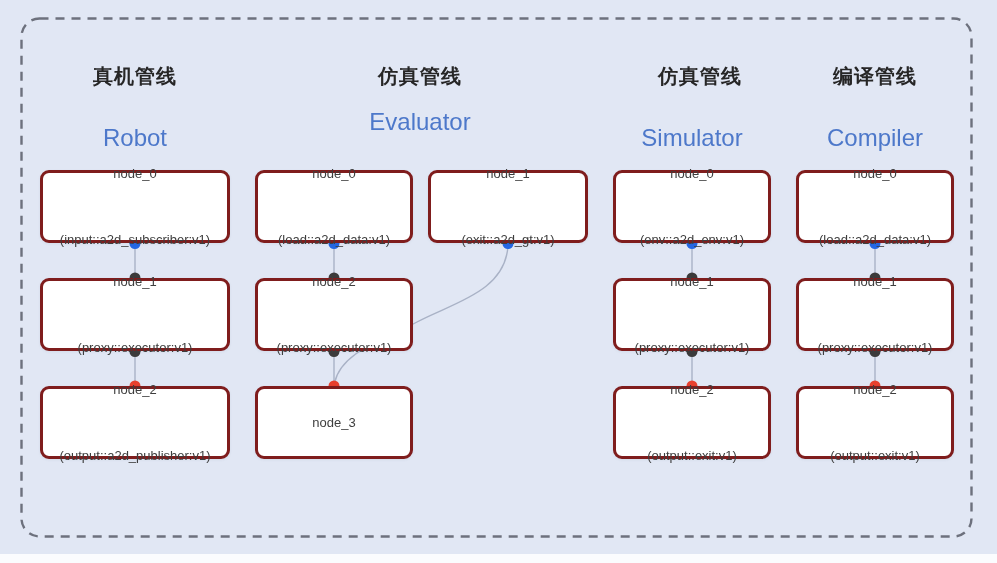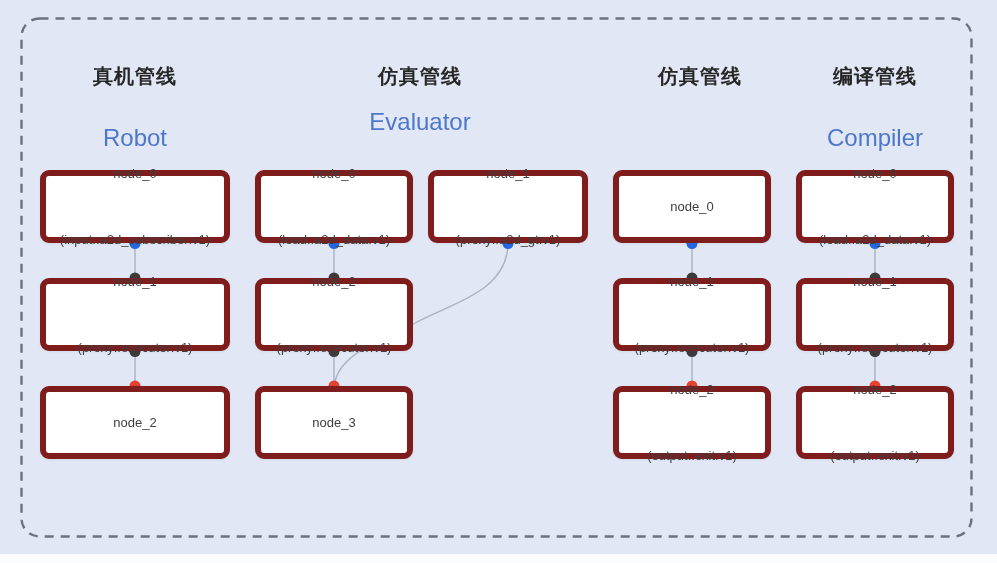--- a/index.html
+++ b/index.html
@@ -44,21 +44,21 @@
     text-align:center;
     color:#4d78ca;
     font-size:24px;
     font-weight:400;
   }
   .node-card{
     position:absolute;
     height:73px;
     box-sizing:border-box;
     background:#ffffff;
-    border:6px solid #7f1d1d;
+    border:3px solid #7f1d1d;
     border-radius:9px;
     box-shadow:0 1px 3px rgba(60,80,120,0.07);
     display:flex;
     flex-direction:column;
     align-items:center;
     justify-content:center;
     text-align:center;
     color:#3e3e3e;
     font-size:13px;
     line-height:22px;
@@ -110,54 +110,57 @@
     <circle cx="875" cy="386" r="5.5" fill="#e8402e"></circle>
   </svg>
 
   <div class="pipeline-title" style="left:5px;top:63px;">真机管线</div>
   <div class="pipeline-subtitle" style="left:5px;top:124px;">Robot</div>
 
   <div class="pipeline-title" style="left:290px;top:63px;">仿真管线</div>
   <div class="pipeline-subtitle" style="left:290px;top:108px;">Evaluator</div>
 
   <div class="pipeline-title" style="left:570px;top:63px;font-family:Liberation Serif, serif;">仿真管线</div>
+  <div class="pipeline-subtitle" style="left:562px;top:124px;">Simulator</div>
 
   <div class="pipeline-title" style="left:745px;top:63px;">编译管线</div>
   <div class="pipeline-subtitle" style="left:745px;top:124px;">Compiler</div>
 
   <div class="node-card" style="left:40px;top:170px;width:190px;">
     <div class="node-name">node_0</div>
     <div class="node-type">(input::a2d_subscriber:v1)</div>
   </div>
   <div class="node-card" style="left:40px;top:278px;width:190px;">
     <div class="node-name">node_1</div>
     <div class="node-type">(proxy::executor:v1)</div>
   </div>
   <div class="node-card" style="left:40px;top:386px;width:190px;">
     <div class="node-name">node_2</div>
+    <div class="node-type">(output::a2d_publisher:v1)</div>
   </div>
 
   <div class="node-card" style="left:255px;top:170px;width:158px;">
     <div class="node-name">node_0</div>
     <div class="node-type">(load::a2d_data:v1)</div>
   </div>
   <div class="node-card" style="left:428px;top:170px;width:160px;">
     <div class="node-name">node_1</div>
-    <div class="node-type">(proxy::a2d_gt:v1)</div>
+    <div class="node-type">(exit::a2d_gt:v1)</div>
   </div>
   <div class="node-card" style="left:255px;top:278px;width:158px;">
     <div class="node-name">node_2</div>
     <div class="node-type">(proxy::executor:v1)</div>
   </div>
   <div class="node-card" style="left:255px;top:386px;width:158px;">
     <div class="node-name">node_3</div>
   </div>
 
   <div class="node-card" style="left:613px;top:170px;width:158px;">
     <div class="node-name">node_0</div>
+    <div class="node-type">(env::a2d_env:v1)</div>
   </div>
   <div class="node-card" style="left:613px;top:278px;width:158px;">
     <div class="node-name">node_1</div>
     <div class="node-type">(proxy::executor:v1)</div>
   </div>
   <div class="node-card" style="left:613px;top:386px;width:158px;">
     <div class="node-name">node_2</div>
     <div class="node-type">(output::exit:v1)</div>
   </div>
 

